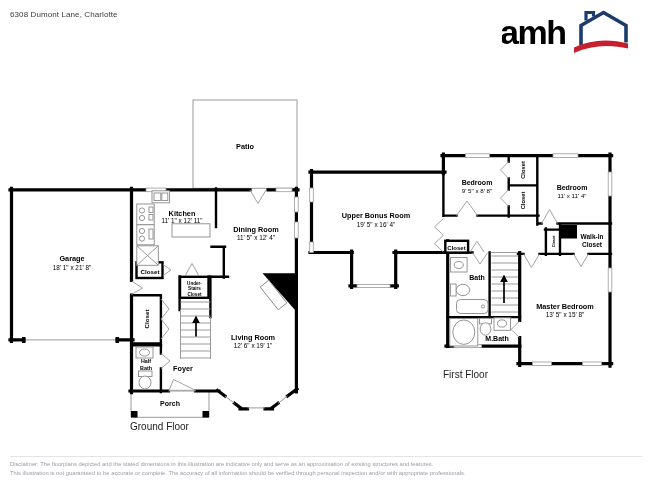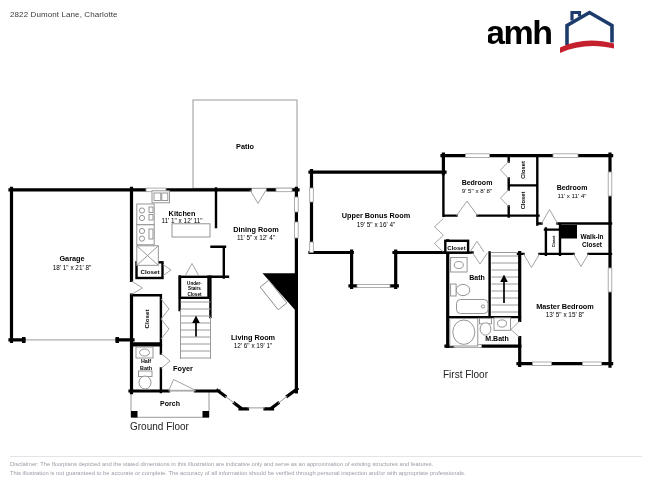--- a/index.html
+++ b/index.html
@@ -1,19 +1,19 @@
 <!DOCTYPE html>
 <html><head>
 <meta charset="utf-8">
 <style>
   html,body{margin:0;padding:0;background:#fff;}
   .page{position:relative;width:650px;height:488px;background:#fff;overflow:hidden;
         font-family:"Liberation Sans", sans-serif;}
   .address{position:absolute;left:10px;top:10px;font-size:8px;color:#3a3a3a;letter-spacing:.1px;}
-  .logo{position:absolute;right:28px;top:5px;width:134px;height:50px;}
+  .logo{position:absolute;right:14px;top:5px;width:134px;height:50px;}
   .plans{position:absolute;left:0;top:0;width:650px;height:488px;}
   .disclaimer{position:absolute;left:10px;top:456px;width:632px;border-top:1px solid #e4e4e8;
               padding-top:3px;font-size:5.8px;line-height:1.5;color:#9b9ba6;}
   
   .wall{stroke:#000;stroke-width:3.2;fill:none;stroke-linecap:square;}
   .wall2{stroke:#000;stroke-width:2.4;fill:none;stroke-linecap:square;}
   .boxwall{stroke:#000;stroke-width:2.4;fill:#fff;}
   .thin{stroke:#9a9a9a;stroke-width:1;fill:none;}
   .fix{stroke:#8a8a8a;stroke-width:.9;fill:#fff;}
   .win{fill:#fff;stroke:#9a9a9a;stroke-width:.8;}
@@ -22,21 +22,21 @@
   text{font-family:"Liberation Sans", sans-serif;fill:#000;}
   .rname{font-weight:bold;text-anchor:middle;}
   .rdim{text-anchor:middle;}
   .ftitle{font-size:10px;fill:#222;}
 </style>
 </head>
 <body>
 
 <div class="page">
 
-  <div class="address">2822 Dumont Lane, Charlotte</div>
+  <div class="address">6308 Dumont Lane, Charlotte</div>
 
   <div class="logo">
     <svg width="134" height="50" viewBox="0 0 134 50">
       <text x="-2" y="39" font-size="34" font-weight="bold" fill="#1d3c6c" letter-spacing="-1.5">amh</text>
       <g>
         <path d="M79,40 V20.5 L101.5,7.5 L124,20.5 V37.5" stroke="#1d3c6c" stroke-width="3.6" fill="none" stroke-linejoin="miter"></path>
         <path d="M84,15.5 V7.5 H91.5 V11.5" stroke="#1d3c6c" stroke-width="3.2" fill="none"></path>
       </g>
       <path d="M72,42.5 C90,34 108,34 126,38.5 L126,43.5 C108,39.5 90,40 72,48 Z" fill="#c5202e"></path>
     </svg>

